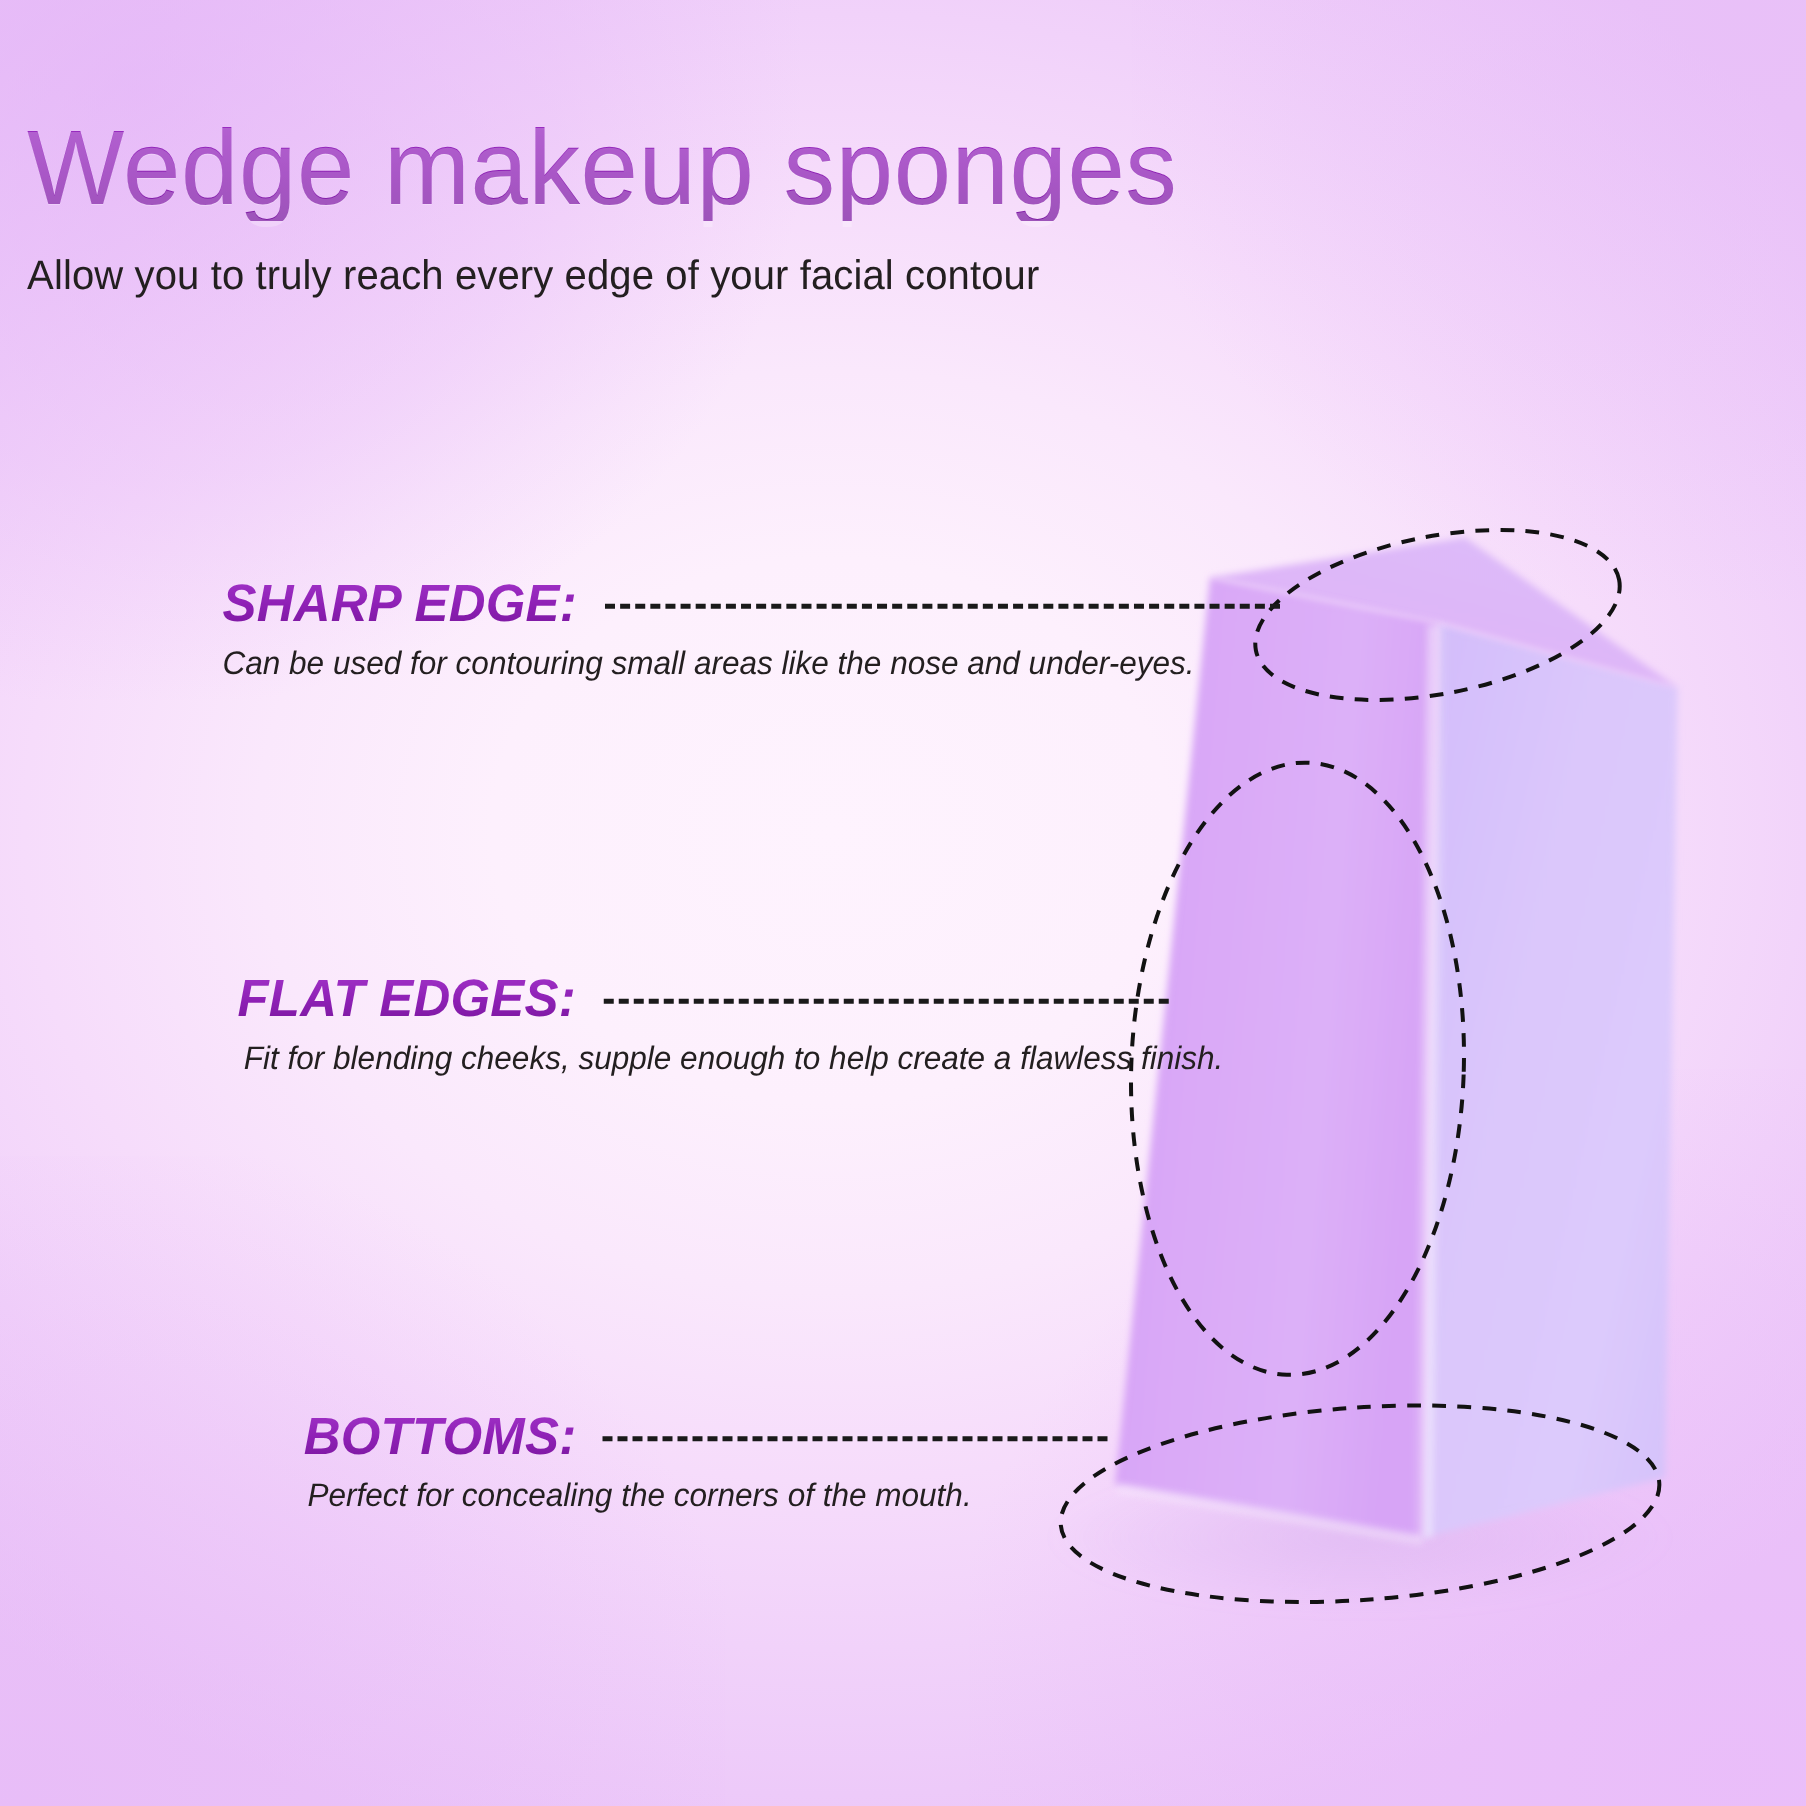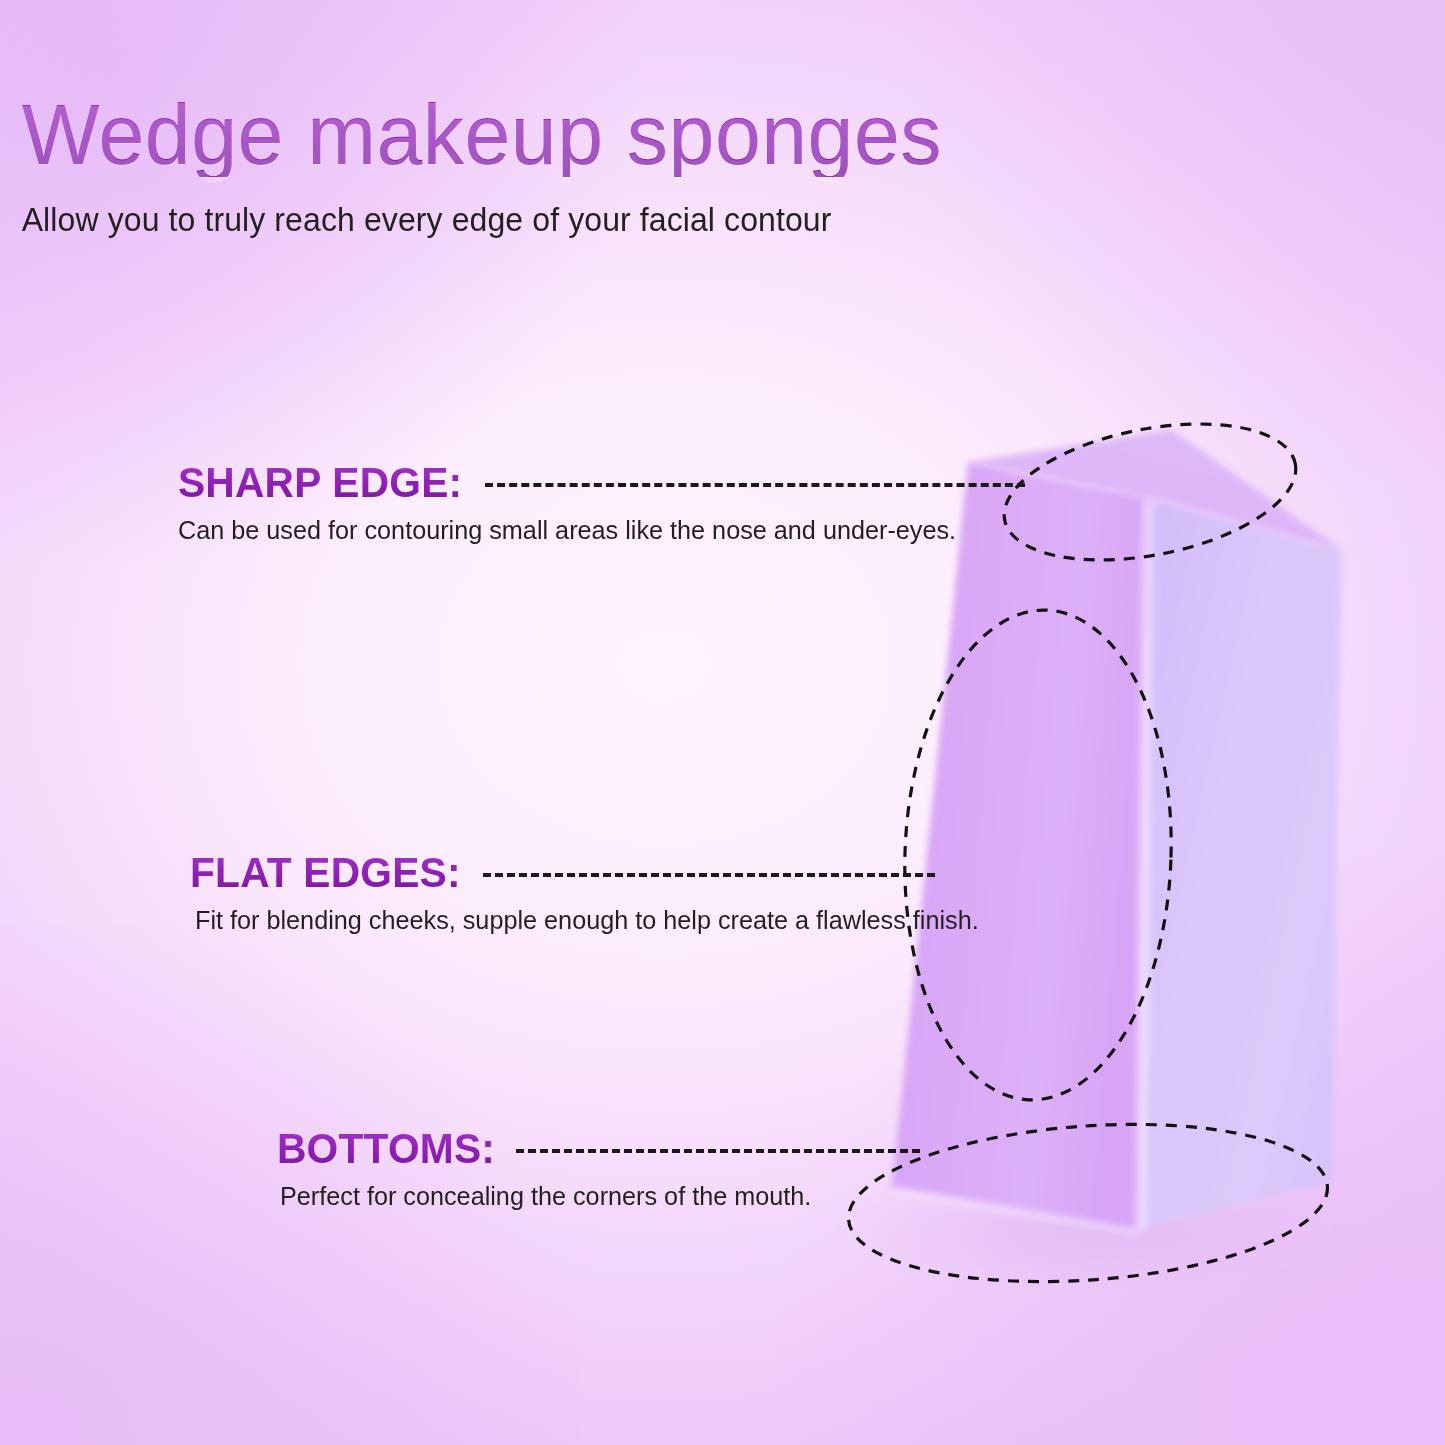--- a/index.html
+++ b/index.html
@@ -75,20 +75,21 @@
     color: #231F20;
     letter-spacing: 0.1px;
     white-space: nowrap;
     transform: scaleX(0.97);
   }
 
   
   .anno {
     position: absolute;
     z-index: 7;
+    font-style: italic;
   }
   .anno-head {
     display: flex;
     align-items: center;
     white-space: nowrap;
   }
   .anno-label {
     font-size: 42px;
     font-weight: 700;
     letter-spacing: 0.2px;
@@ -113,25 +114,25 @@
     line-height: 1.2;
     color: #231F20;
     white-space: nowrap;
     transform: scaleX(0.97);
     transform-origin: left center;
   }
 
   #anno-sharp  { left: 178px; top: 462px; }
   #anno-sharp  .leader { width: 540px; }
 
-  #anno-flat   { left: 190px; top: 852px; }
+  #anno-flat   { left: 190px; top: 778px; }
   #anno-flat   .leader { width: 452px; }
   #anno-flat   .anno-desc { margin-left: 5px; }
 
-  #anno-bottom { left: 243px; top: 1128px; margin-left: 34px; }
+  #anno-bottom { left: 243px; top: 1128px; }
   #anno-bottom .leader { width: 404px; }
   #anno-bottom .anno-desc { margin-left: 3px; }
 
   
   .product {
     position: absolute;
     left: 820px;
     top: 400px;
     width: 570px;
     height: 920px;

